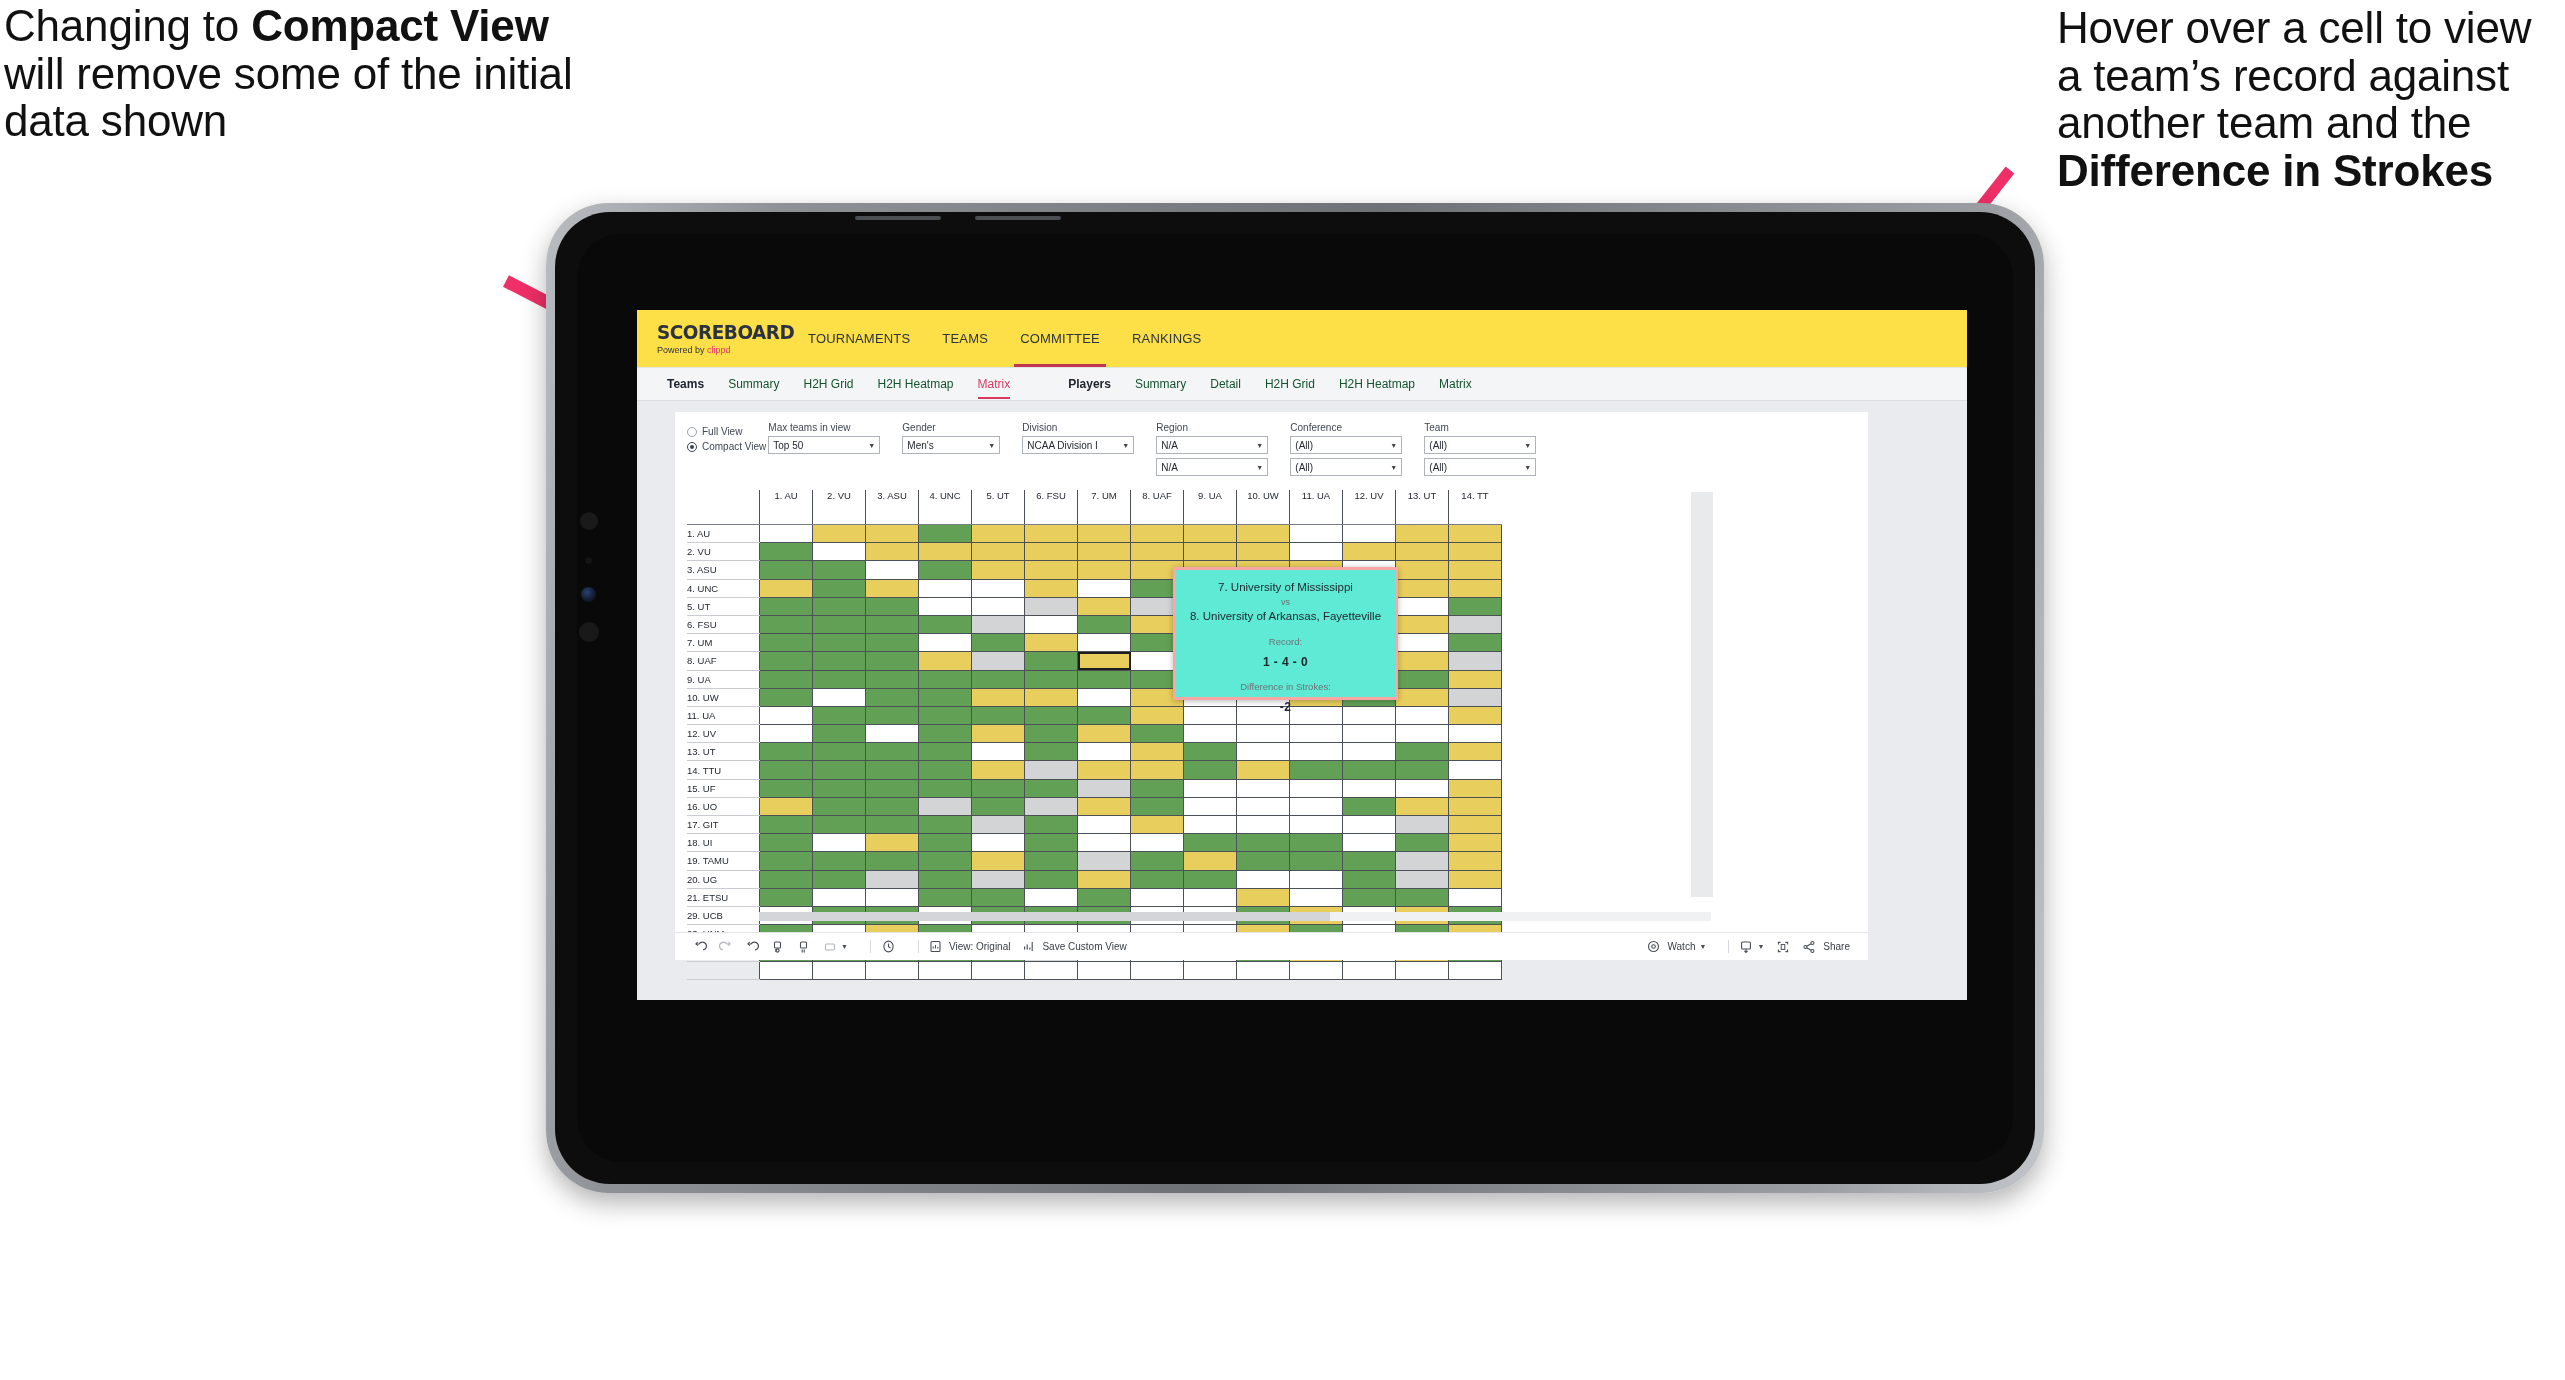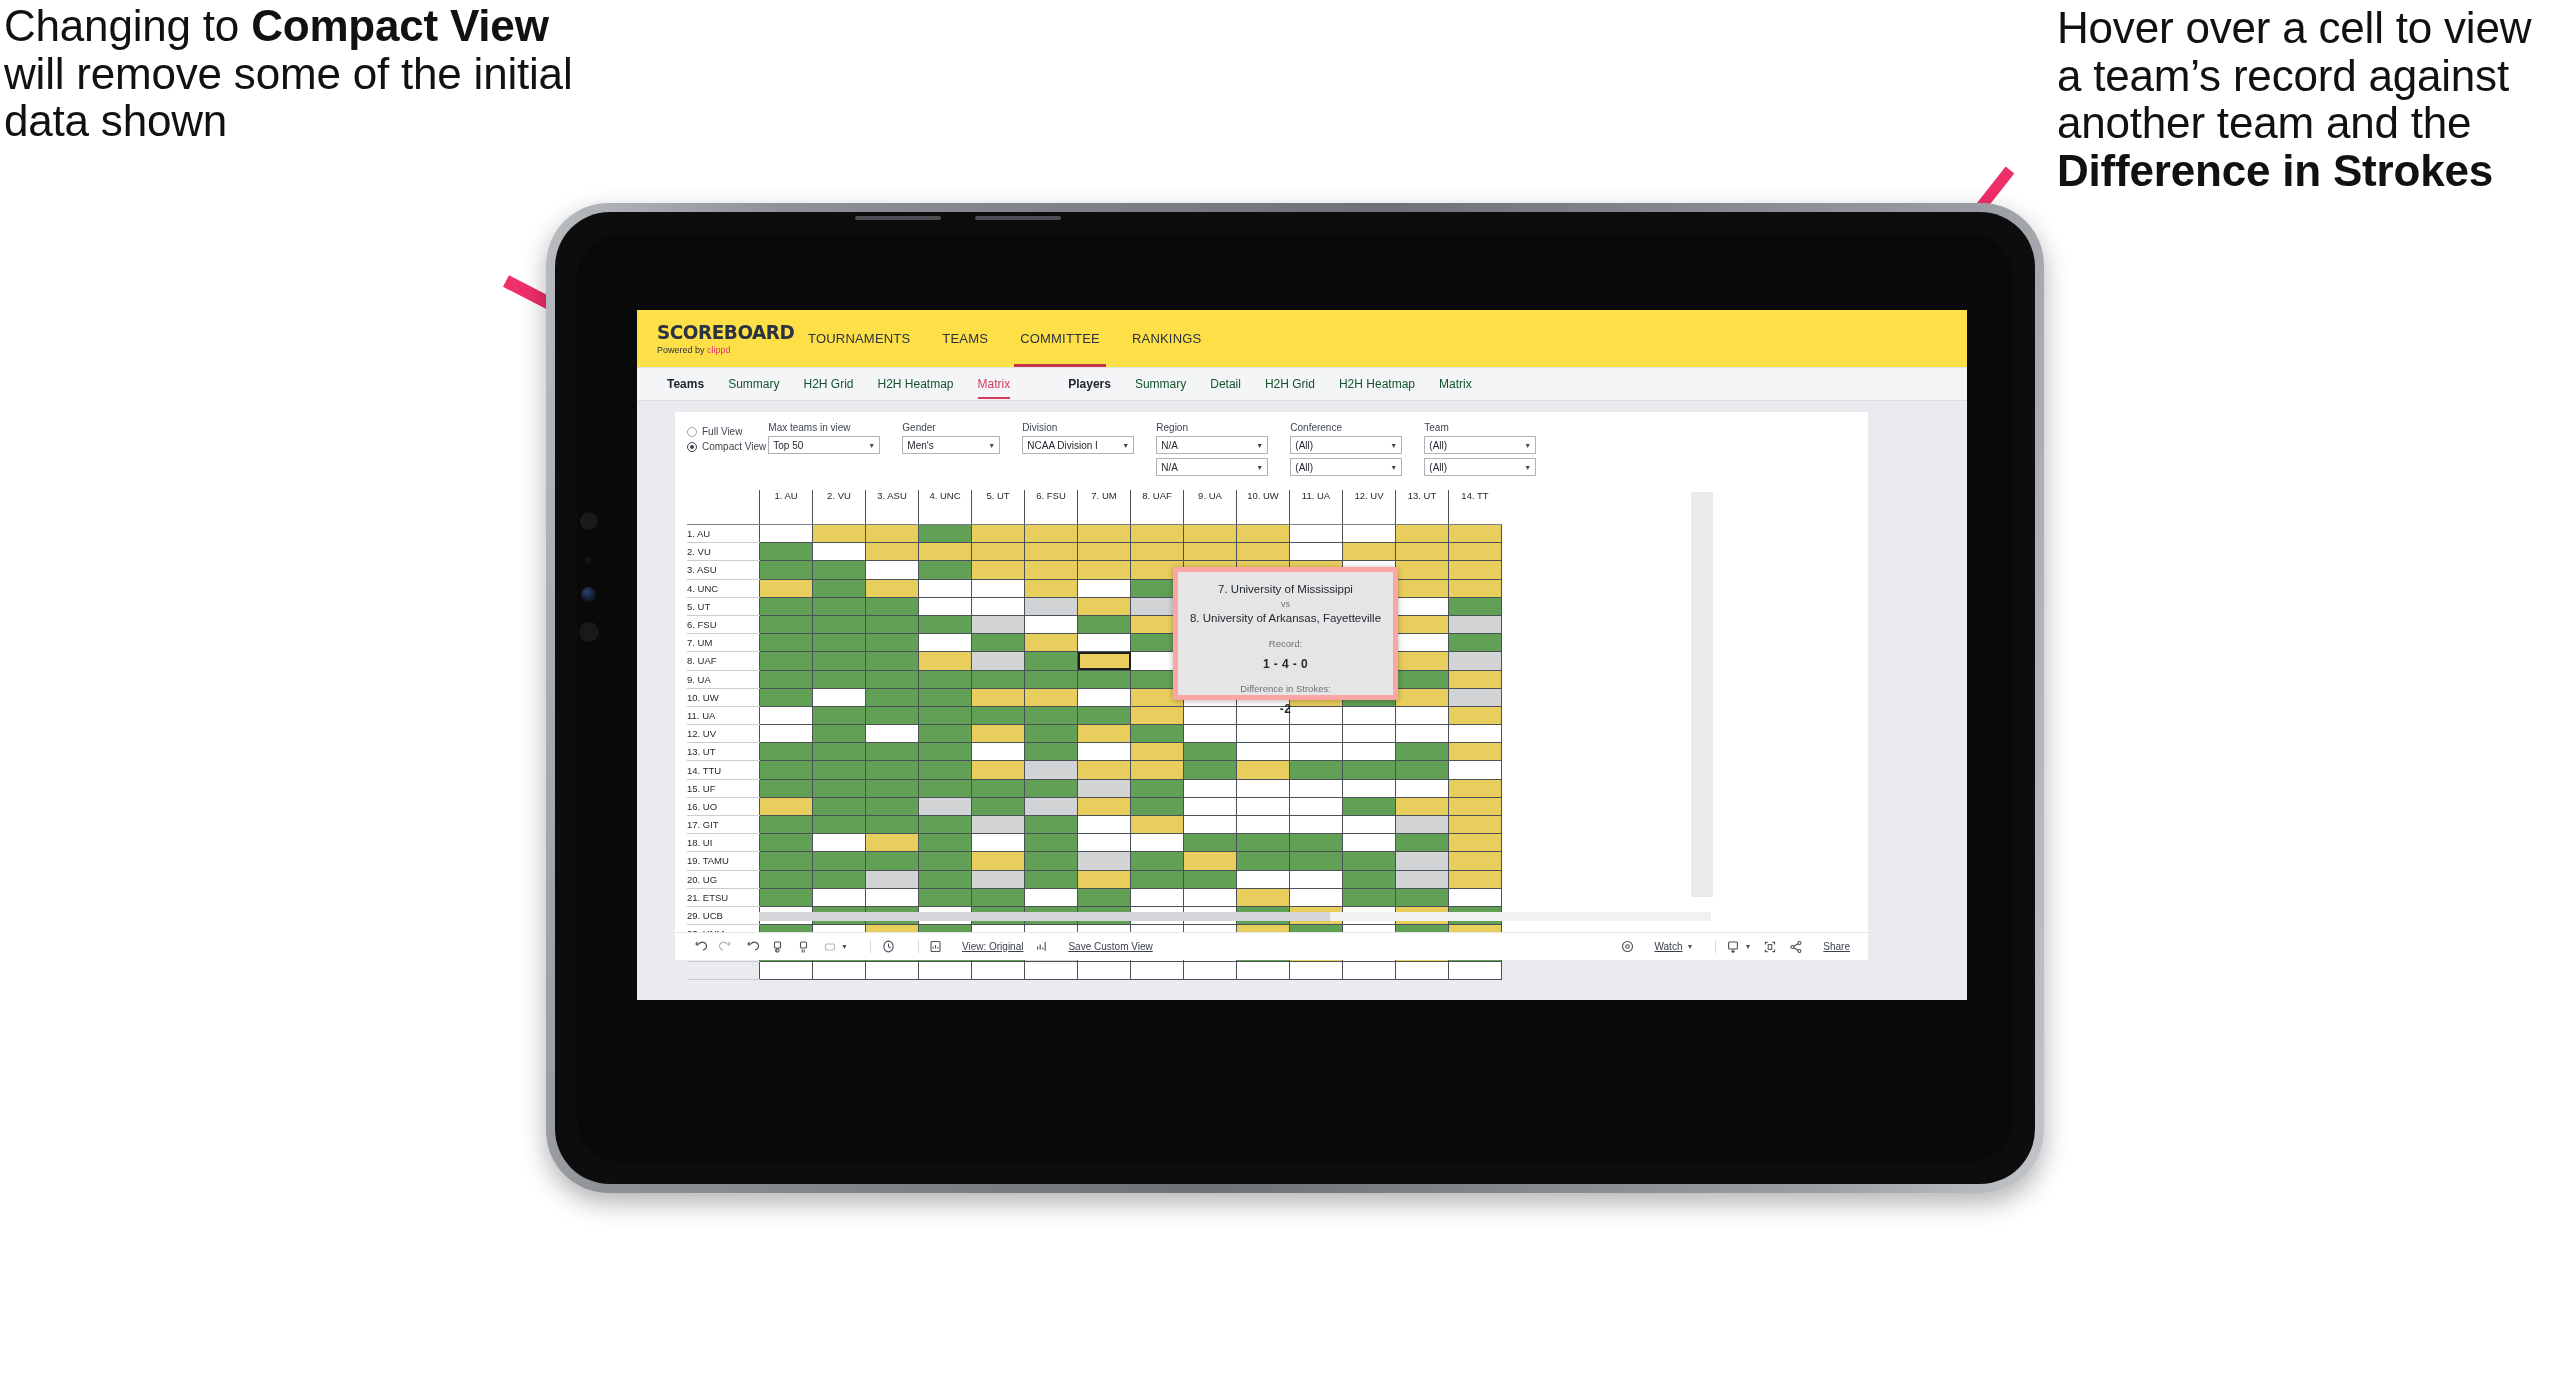--- a/index.html
+++ b/index.html
@@ -115,37 +115,37 @@
 
   
   #shade{position:absolute;left:1016px;top:80px;width:22px;height:405px;
          background:#e8eaec;}
   
   #hbar{position:absolute;left:84px;top:500px;width:952px;height:9px;background:#f0f1f3;}
   #hbar > i{display:block;width:60%;height:100%;background:#d3d5d9;}
 
   
   #tooltip{position:absolute;left:498px;top:155px;width:225px;height:133px;
-           background:#e5e5e5;box-shadow:0 1px 6px rgba(0,0,0,.28);
-           border:5px solid #fca5a5;box-sizing:border-box;
+           background:#5eead4;box-shadow:0 1px 6px rgba(0,0,0,.28);
+           border:3px solid #fca5a5;box-sizing:border-box;
            padding:10px 8px 0;text-align:center;}
   .tt-team{font-size:11.5px;color:#222831;font-weight:400;line-height:1.35;}
   .tt-vs{font-size:9px;color:#6c7278;margin:1px 0 2px;}
   .tt-lbl{font-size:9.5px;color:#6c7278;margin-top:12px;}
   .tt-val{font-size:12px;color:#222831;font-weight:700;margin-top:8px;letter-spacing:.4px;}
 
   
   #toolbar{position:absolute;left:38px;top:530px;width:1193px;height:28px;
            background:#ffffff;border-top:1px solid #e3e5e8;
            display:flex;align-items:center;padding-left:18px;box-sizing:border-box;}
   .tb{display:flex;align-items:center;font-size:10px;color:#3b4048;margin-right:12px;
       cursor:pointer;white-space:nowrap;}
   .tb svg{display:block;}
   .tbsep{width:1px;height:13px;background:#d5d8dc;margin:0 10px;}
-  .tb-lbl{margin-left:20px;text-decoration:underline;}
+  .tb-lbl{margin-left:7px;}
   .caret{margin-left:4px;font-size:7px;color:#4a4f57;}
   .spacer{flex:1;}
 </style>
 </head>
 <body>
 
 <div id="callout-left" class="callout">
   <span>Changing to </span><b>Compact View</b><span> will remove some of the initial data shown</span>
 </div>
 

